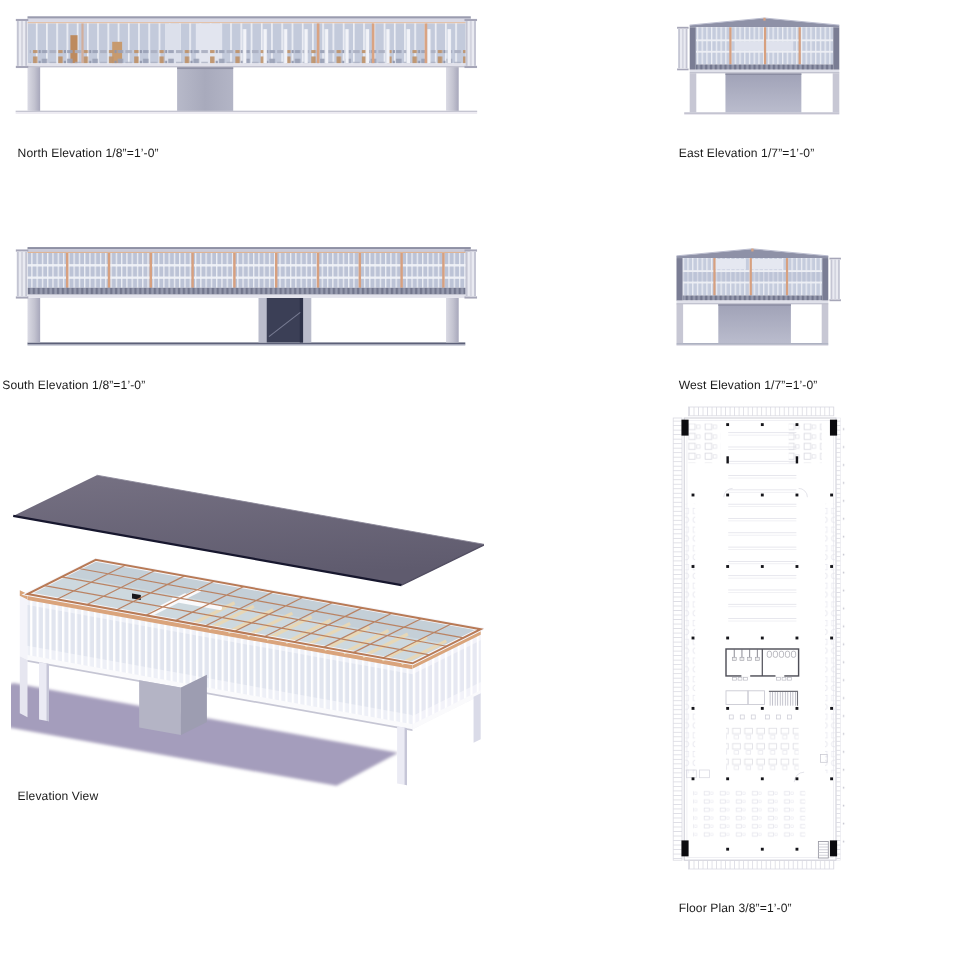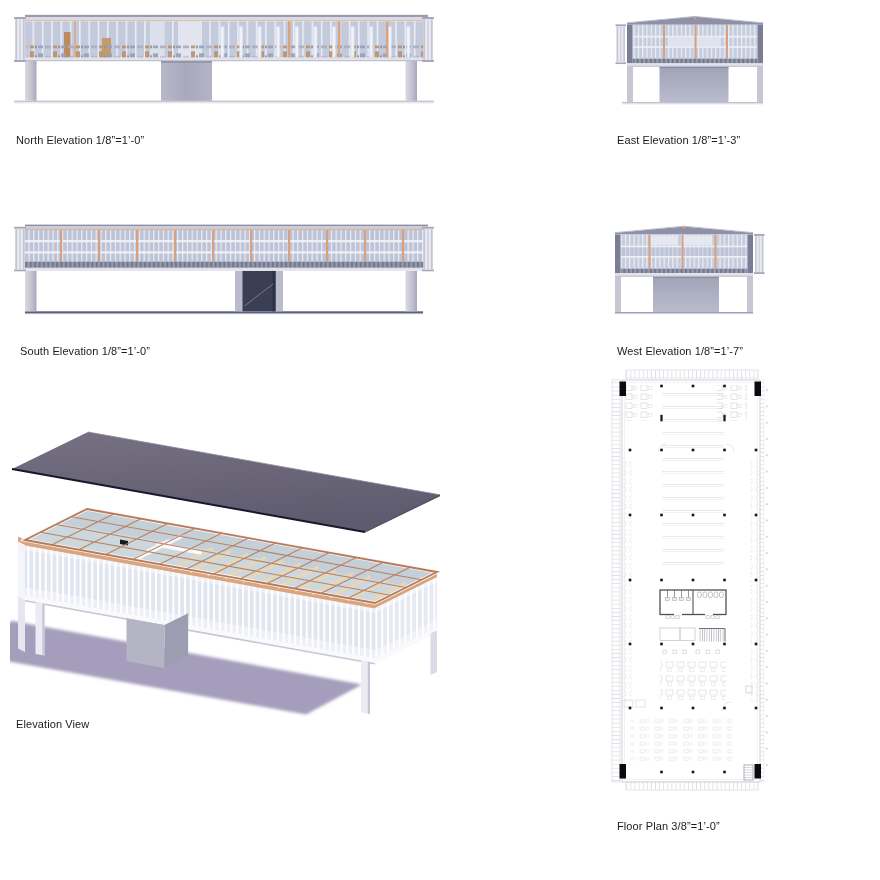--- a/index.html
+++ b/index.html
@@ -177,21 +177,21 @@
         <rect x="15" y="12.8" width="5.5" height="38.6" fill="#7a7d94"></rect>
         <rect x="145.5" y="12.8" width="5.5" height="38.6" fill="#7a7d94"></rect>
         <rect x="15" y="51.4" width="136" height="3.1" fill="#e0e1ea"></rect>
         <rect x="15" y="53.8" width="136" height="0.8" fill="#b1b1c1"></rect>
       </g>
       <g>
         <use href="#sym-ibeam" x="2.5" y="12.2" width="12.5" height="40"></use>
       </g>
     </svg>
   </section>
-  <div class="cap" style="left:617px;top:134px">East Elevation 1/8”=1’-3”</div>
+  <div class="cap" style="left:617px;top:134px">East Elevation 1/7”=1’-0”</div>
 
   <section class="view" style="left:14px;top:222px">
     <svg width="420" height="93" viewBox="0 0 420 93">
       <g>
         <rect x="11" y="89.3" width="398" height="1.9" fill="#5c6078"></rect>
         <rect x="11" y="91.2" width="398" height="0.9" fill="#a3a7bb"></rect>
       </g>
       <g>
         <rect x="11" y="48.8" width="11.5" height="40.5" fill="url(#grad-pier-h)"></rect>
         <rect x="391.5" y="48.8" width="11.5" height="40.5" fill="url(#grad-pier-h)"></rect>
@@ -224,21 +224,21 @@
         <rect x="11" y="39.6" width="403" height="6.2" fill="url(#pat-dark)"></rect>
         <rect x="11" y="45.8" width="403" height="1" fill="#d6d8e3"></rect>
         <rect x="11" y="46.8" width="403" height="2" fill="#e3e3ec"></rect>
       </g>
       <g>
         <use href="#sym-ibeam" x="0" y="4.6" width="12" height="45"></use>
         <use href="#sym-ibeam" x="408" y="4.6" width="12" height="45"></use>
       </g>
     </svg>
   </section>
-  <div class="cap" style="left:20px;top:345px">South Elevation 1/8”=1’-0”</div>
+  <div class="cap" style="left:2px;top:345px">South Elevation 1/8”=1’-0”</div>
 
   <section class="view" style="left:612px;top:222px">
     <svg width="155" height="95" viewBox="0 0 155 95">
       <g>
         <rect x="3" y="90" width="138" height="1.4" fill="#9a9eb2"></rect>
         <rect x="3" y="91.4" width="138" height="0.9" fill="#d9d7e1"></rect>
       </g>
       <g>
         <rect x="3" y="54.4" width="6" height="35.6" fill="#c7c7d4"></rect>
         <rect x="135" y="54.4" width="6" height="35.6" fill="#c7c7d4"></rect>
@@ -264,21 +264,21 @@
         <rect x="3" y="12.6" width="5.5" height="38.8" fill="#7a7d94"></rect>
         <rect x="135.5" y="12.6" width="5.5" height="38.8" fill="#7a7d94"></rect>
         <rect x="3" y="51.2" width="138" height="3.2" fill="#e0e1ea"></rect>
         <rect x="3" y="53.8" width="138" height="0.8" fill="#b1b1c1"></rect>
       </g>
       <g>
         <use href="#sym-ibeam" x="141" y="12" width="12.5" height="40"></use>
       </g>
     </svg>
   </section>
-  <div class="cap" style="left:617px;top:345px">West Elevation 1/8”=1’-7”</div>
+  <div class="cap" style="left:617px;top:345px">West Elevation 1/7”=1’-0”</div>
 
   <section class="view" style="left:10px;top:425px">
     <svg width="430" height="292" viewBox="0 0 430 292">
       <g>
         <polygon points="2,196 352,259.4 296,289.4 -60,226" fill="#a49dbc" filter="url(#soft)"></polygon>
       </g>
       <g>
         <polygon points="2,44 355,107 431,70 78,7" fill="url(#grad-roof)"></polygon>
         <path d="M78,7 L431,70" stroke="#8b8799" stroke-width="0.8" fill="none"></path>
         <path d="M355,107 L431,70" stroke="#524e62" stroke-width="1.2" fill="none"></path>

